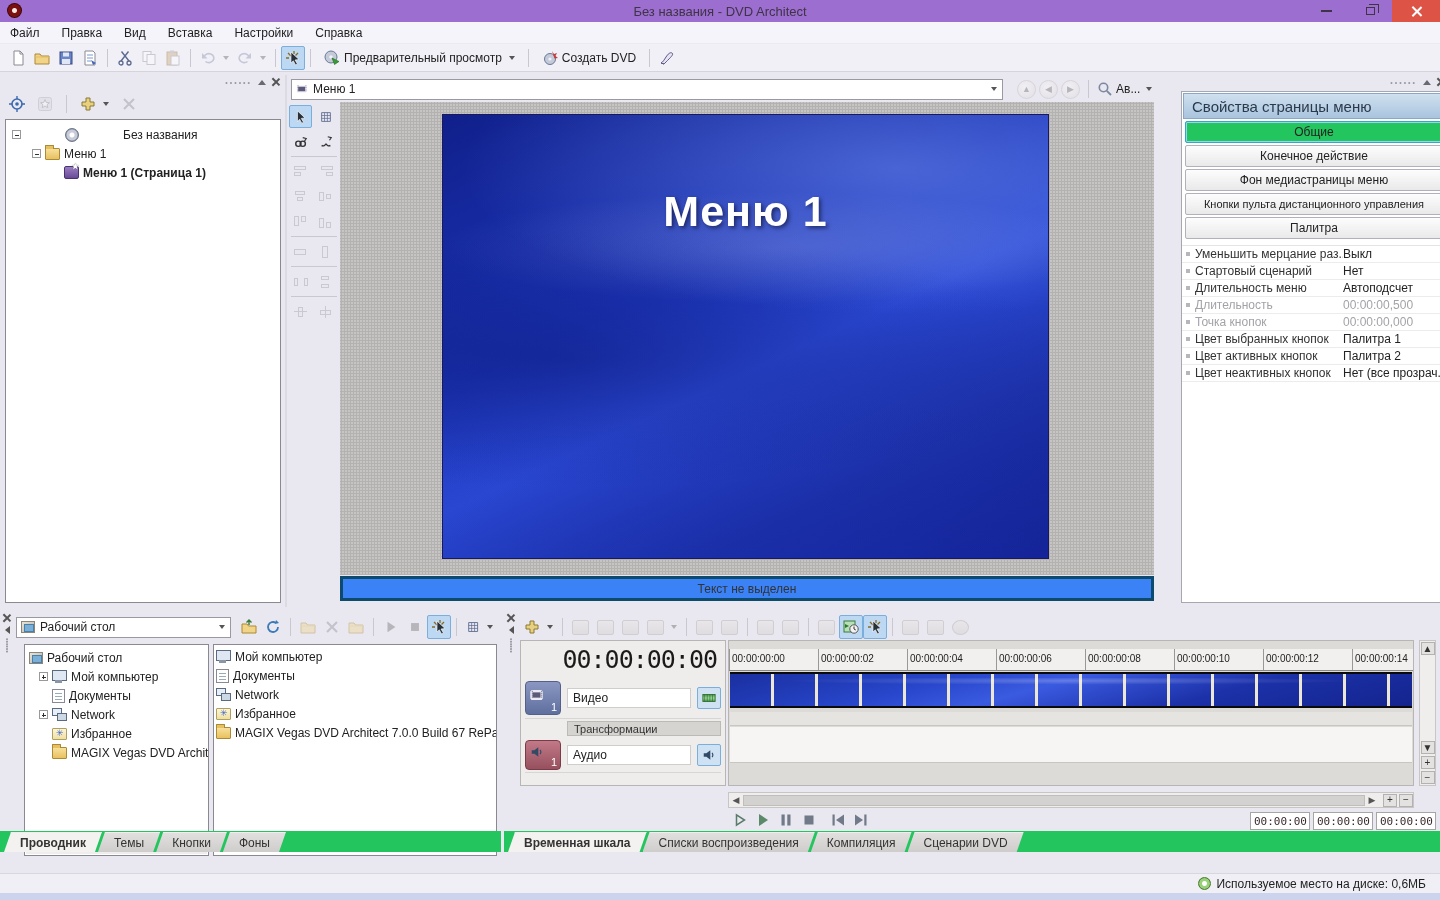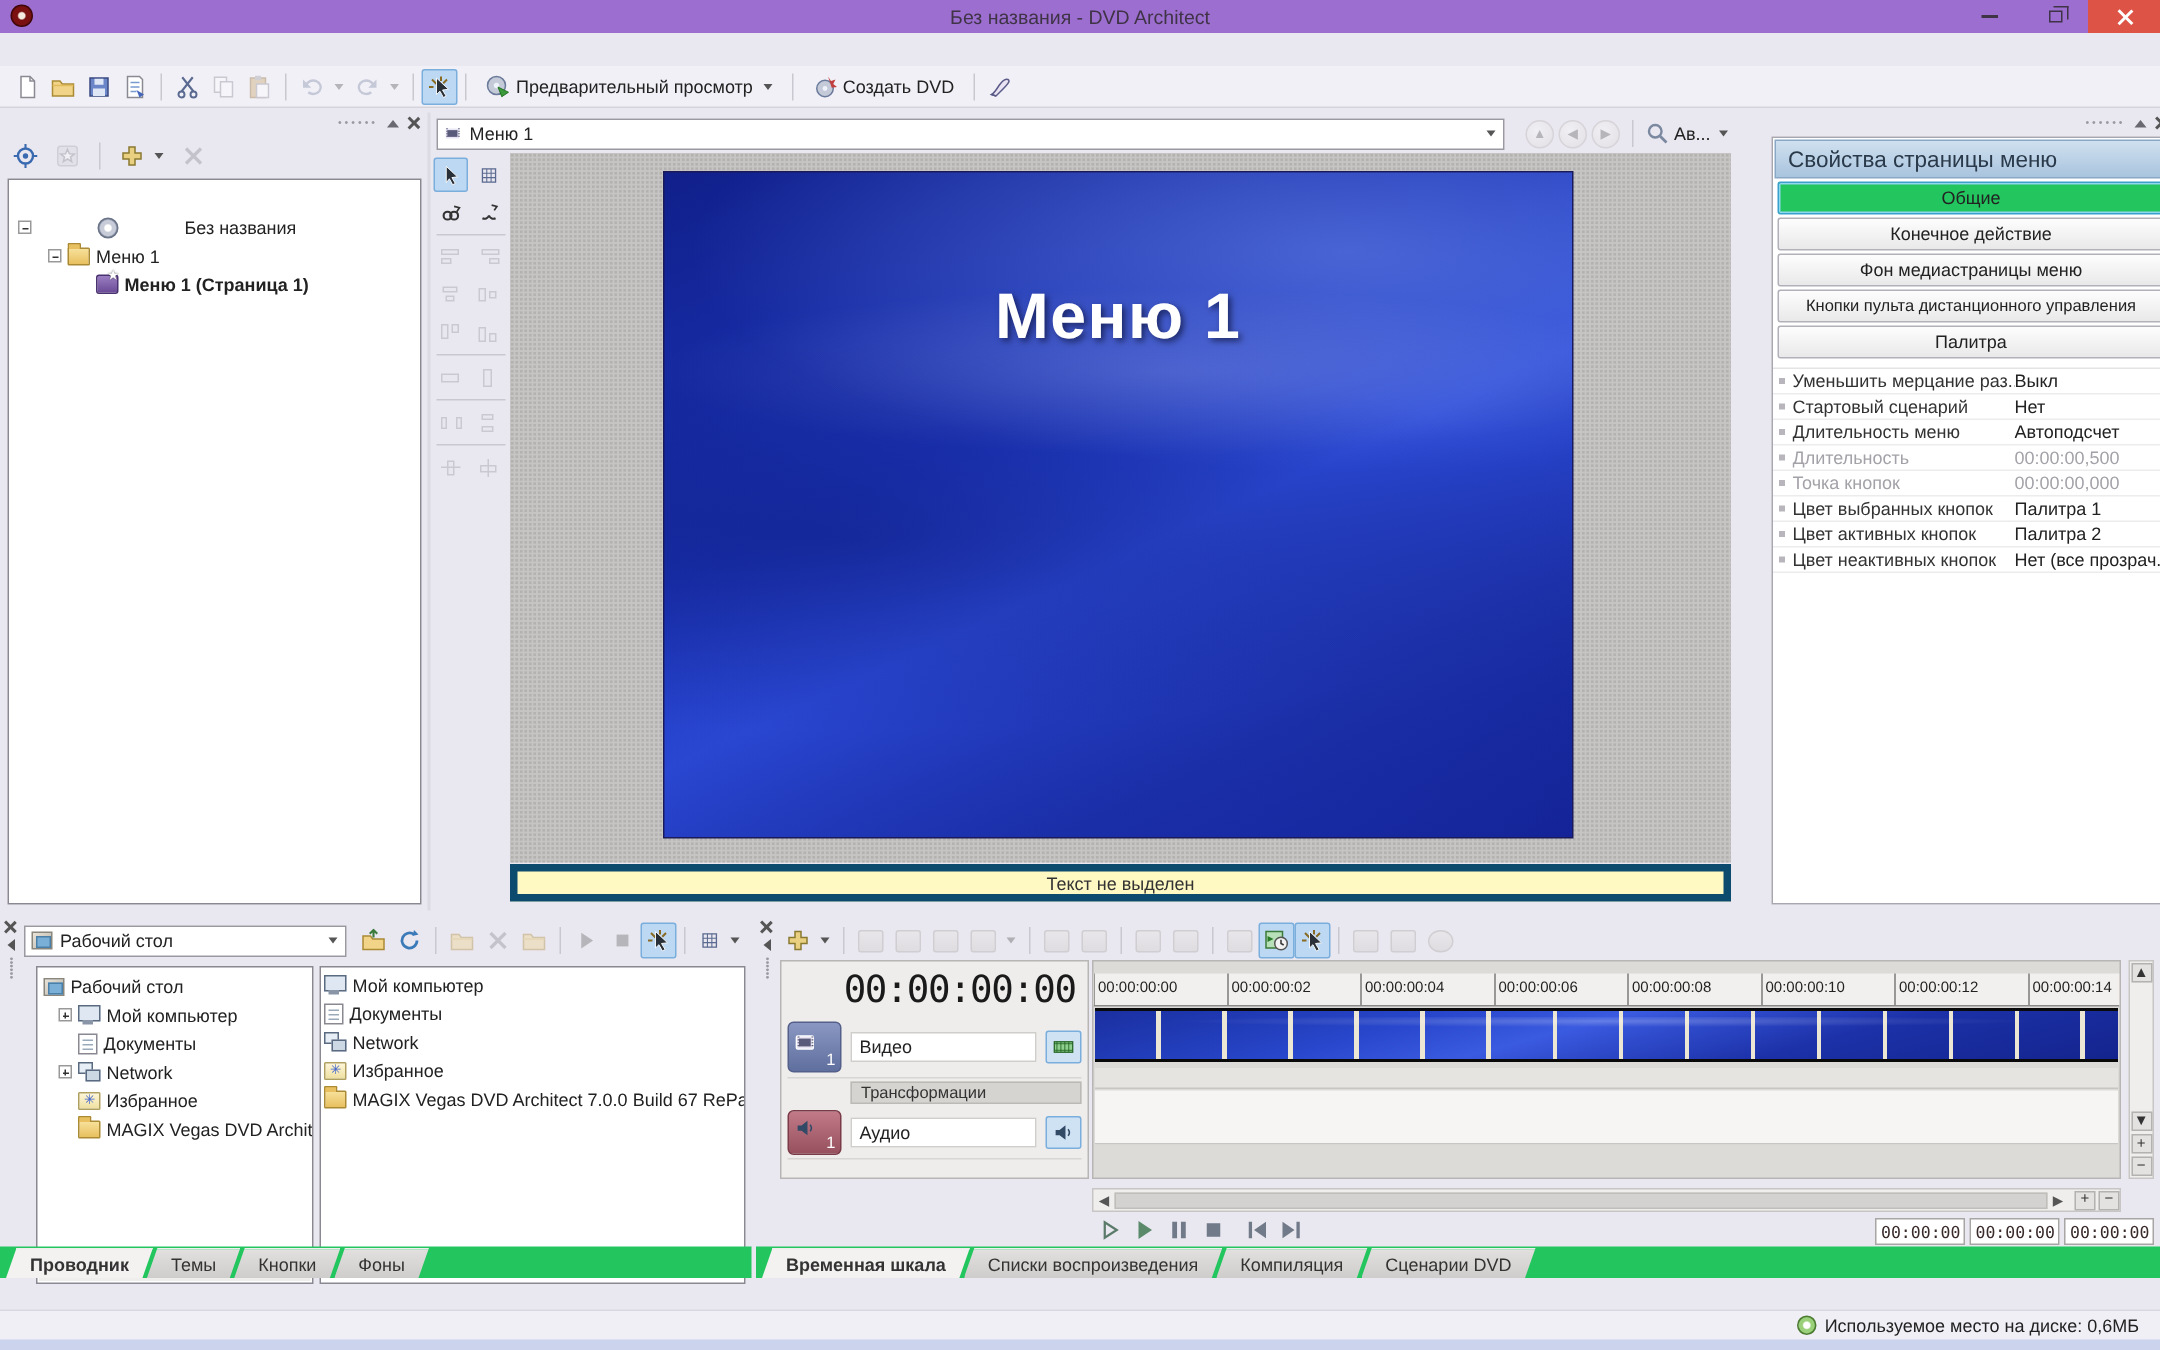--- a/index.html
+++ b/index.html
@@ -77,21 +77,21 @@
   .menu-image { position:absolute; left:103px; top:13px; width:605px; height:443px;
      background:
        radial-gradient(120% 55% at 75% 12%, rgba(110,140,235,.55), transparent 60%),
        radial-gradient(130% 45% at 20% 55%, rgba(10,20,110,.45), transparent 65%),
        radial-gradient(150% 60% at 60% 100%, rgba(25,45,170,.5), transparent 60%),
        linear-gradient(155deg, #101f8a 0%, #1c35ba 38%, #2c4bd8 55%, #1b2fa6 78%, #121f90 100%);
      box-shadow:0 0 0 1px #1a1a5a; }
   .menu-image:before { content:""; position:absolute; inset:0;
      background:radial-gradient(80% 18% at 55% 30%, rgba(255,255,255,.14), transparent 70%); }
   .menu-title { position:absolute; left:0; right:0; top:72px; text-align:center; color:#fff; font-size:43px; font-weight:bold; text-shadow:2px 2px 4px rgba(0,0,20,.55); letter-spacing:1px; }
-  .canvas-status { position:absolute; left:53px; top:501px; width:814px; height:25px; background:#fef9c3; border:5px solid #0c4a6e; display:flex; align-items:center; justify-content:center; color:#333; }
+  .canvas-status { position:absolute; left:53px; top:501px; width:814px; height:25px; background:#3b82f6; border:3px solid #0c4a6e; display:flex; align-items:center; justify-content:center; color:#333; }
 
   
   .rpanel { position:absolute; left:1180px; top:75px; width:269px; height:532px; }
   .rbox { position:absolute; left:1px; top:16px; width:266px; height:512px; background:#fff; border:1px solid #a8a6ae; }
   .rtitle { height:26px; margin:1px; background:linear-gradient(#cfe0ef,#a9c4de); border:1px solid #8aa8c6; display:flex; align-items:center; padding-left:8px; font-size:15px; color:#2a3a4a; }
   .rbtn { height:22px; margin:2px 3px 0 3px; background:linear-gradient(#fdfdfd,#e9e9e9); border:1px solid #b2b0b8; border-radius:2px; display:flex; align-items:center; justify-content:center; color:#222; }
   .rbtn.selected { background:#22c55e; border-color:#38a2cc; box-shadow:inset 0 0 0 1px #8fd8ee; }
   .pgrid { margin-top:6px; border-top:1px solid #e4e4e4; }
   .prow { display:flex; align-items:center; height:17px; border-bottom:1px solid #ececec; padding-left:4px; }
   .prow .bullet { width:4px; height:4px; background:#b8b6bc; margin-right:5px; flex:0 0 4px; }
@@ -329,20 +329,28 @@
         <div class="glyph-min"></div>
       </div>
     <div class="winbtn max">
         <div class="glyph-max"></div>
       </div>
     <div class="winbtn close">
         <div class="glyph-x"></div>
       </div>
   </div>
 
+  <div class="menubar">
+    <span>Файл</span>
+    <span>Правка</span>
+    <span>Вид</span>
+    <span>Вставка</span>
+    <span>Настройки</span>
+    <span>Справка</span>
+  </div>
 
   <div class="toolbar">
     <div class="tbtn">
         <svg class="i16">
           <use href="#s-doc"></use>
         </svg>
       </div>
     <div class="tbtn">
         <svg class="i16">
           <use href="#s-folderopen"></use>
@@ -440,21 +448,21 @@
           </svg>
           <div class="dd"></div>
         </div>
       <div class="tbtn dis">
           <svg class="i16">
             <use href="#s-xmark"></use>
           </svg>
         </div>
     </div>
     <div class="treebox">
-      <div class="trow" style="padding-left:6px; margin-top:22px;gap:44px;">
+      <div class="trow" style="padding-left:6px; margin-top:5px;gap:44px;">
         <div class="expander"></div>
         <div class="disc-ic"></div>
         <span>Без названия</span>
       </div>
       <div class="trow" style="padding-left:26px;">
         <div class="expander"></div>
         <div class="folder-ic"></div>
         <span>Меню 1</span>
       </div>
       <div class="trow" style="padding-left:58px; font-weight:bold;">

